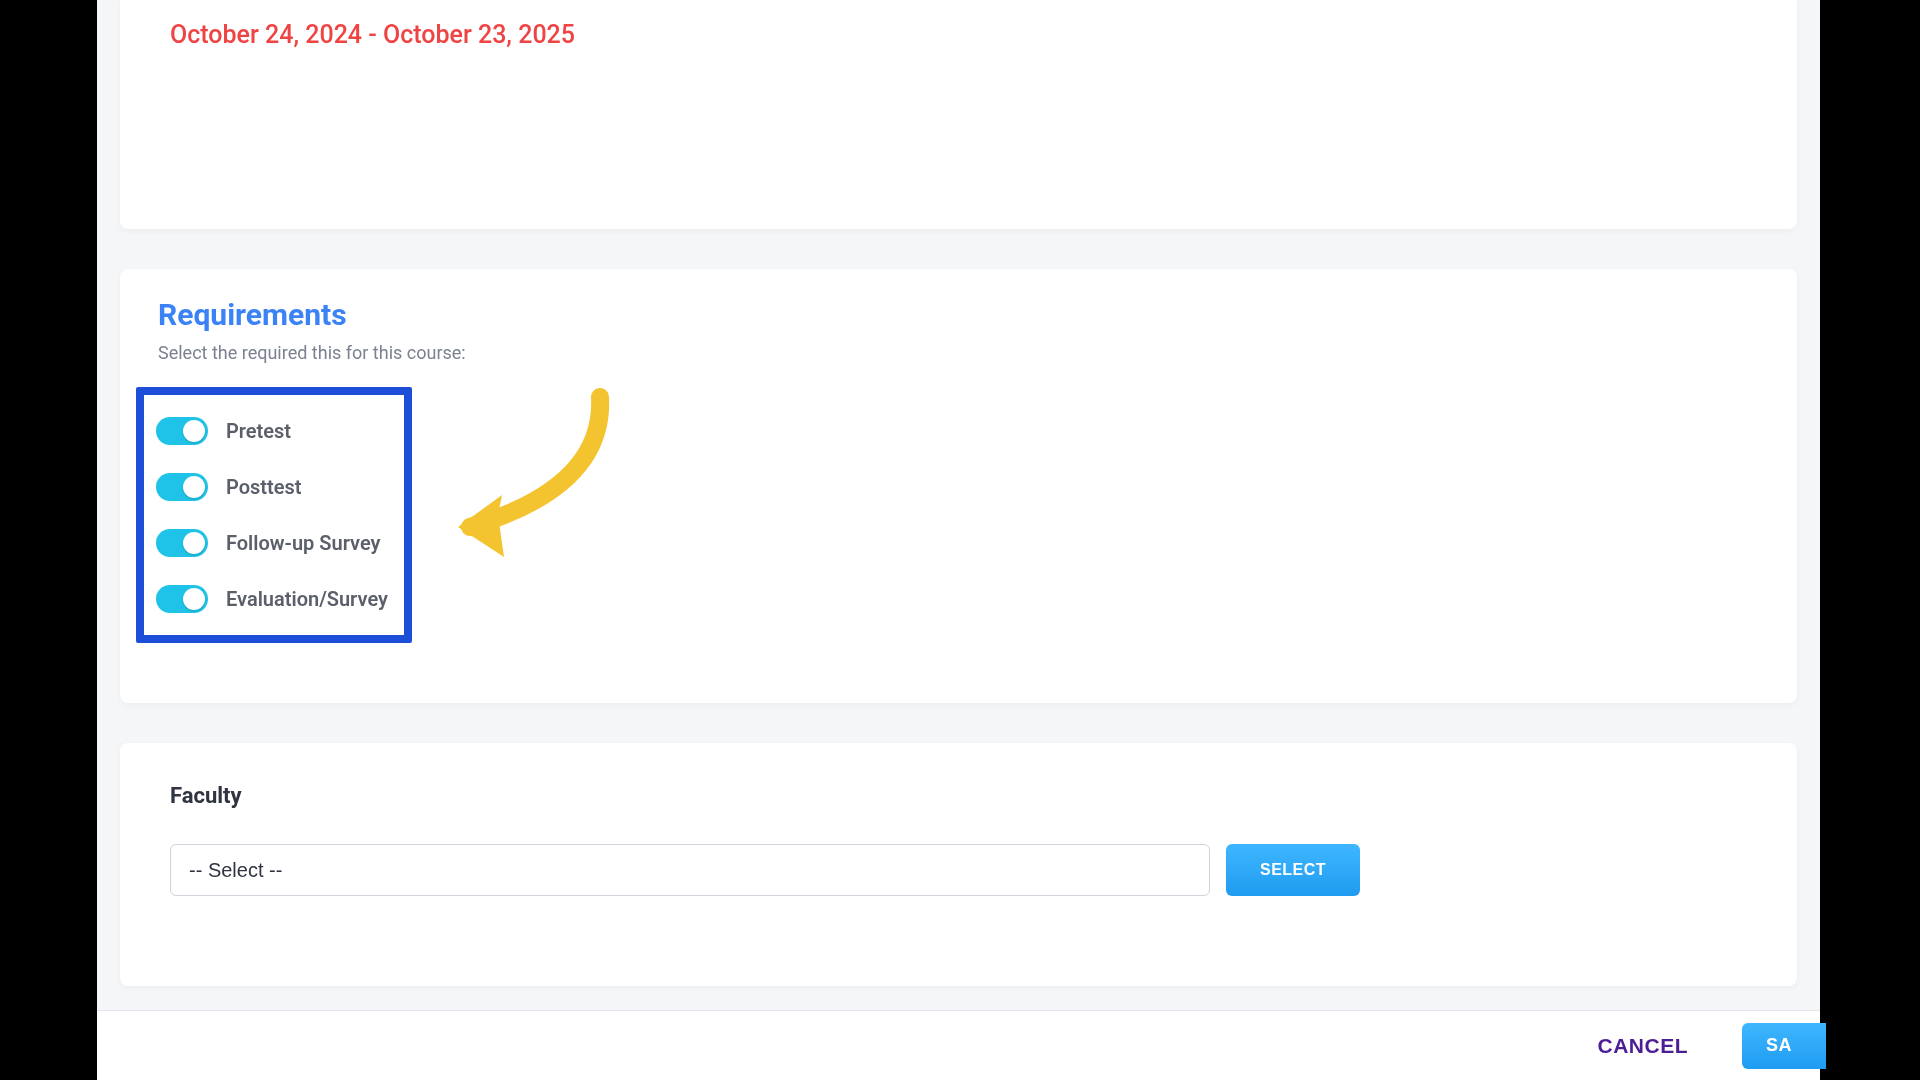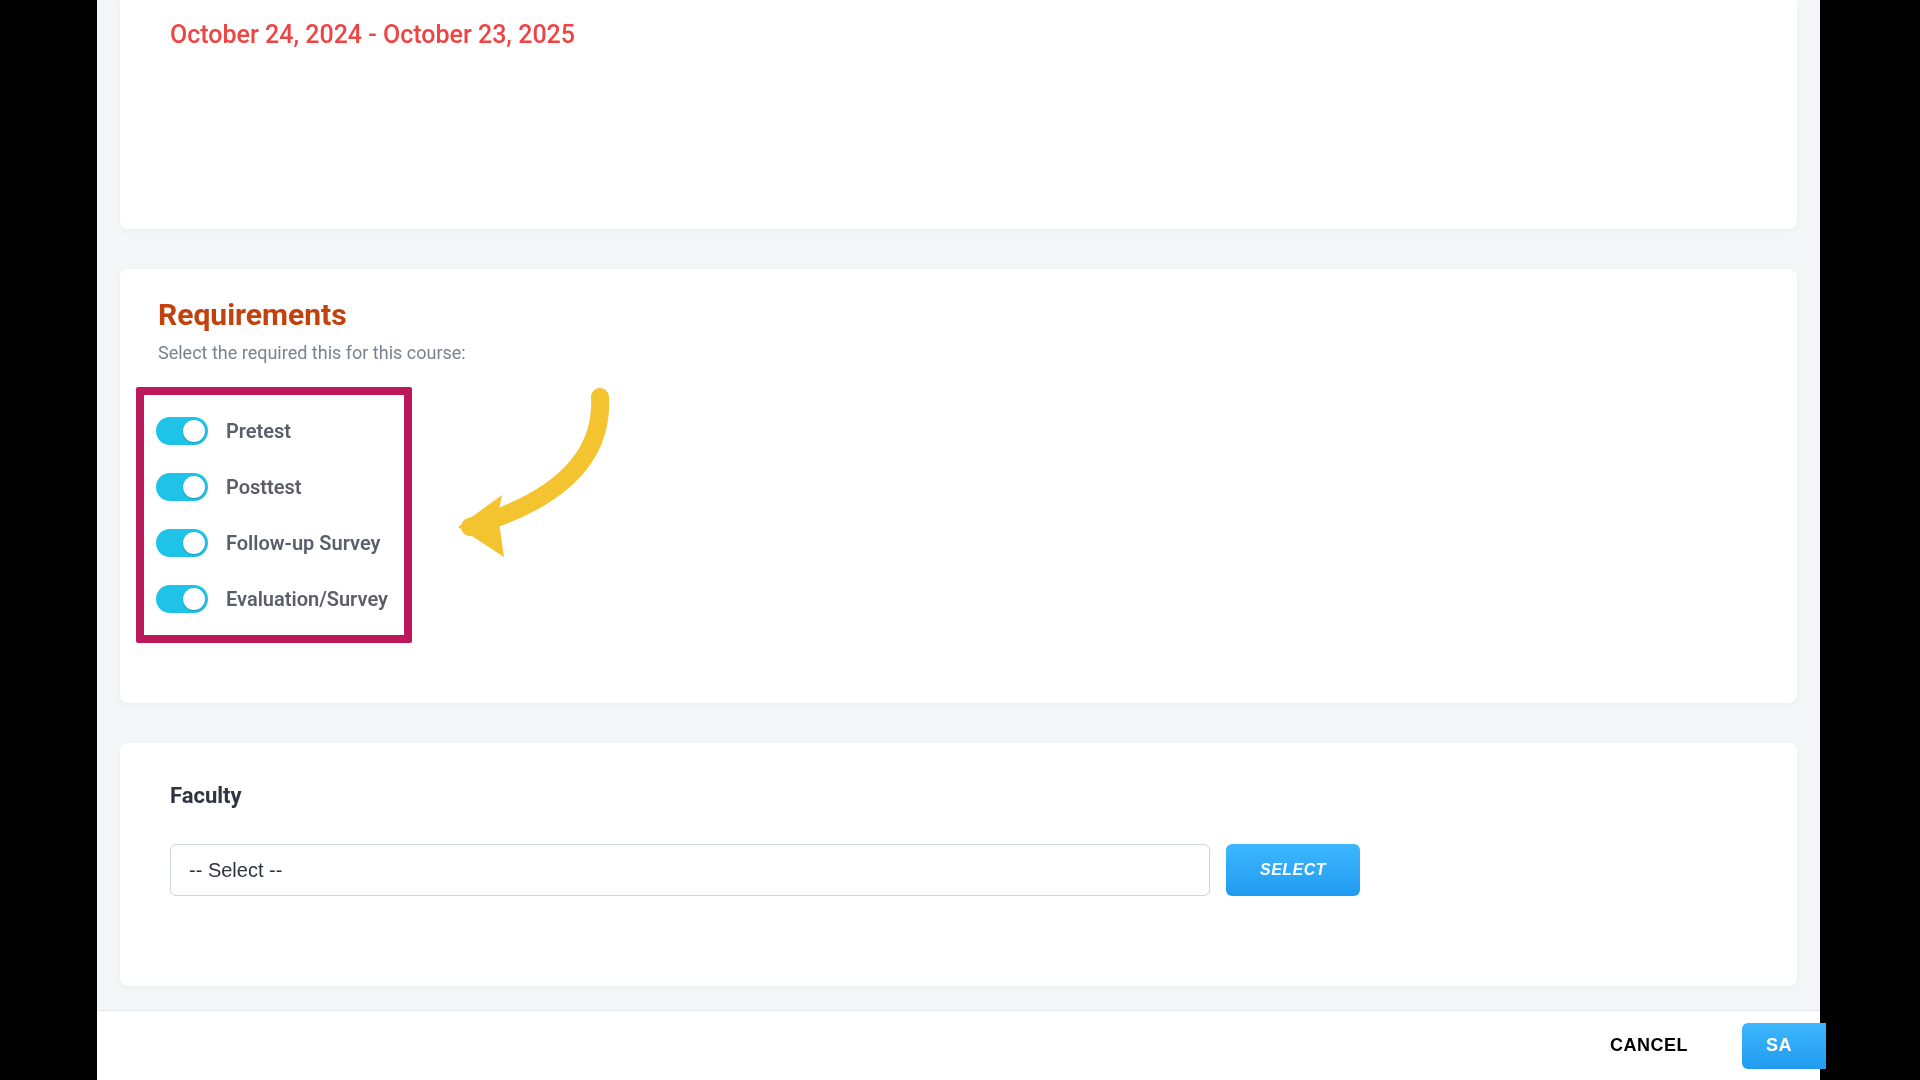--- a/index.html
+++ b/index.html
@@ -34,32 +34,32 @@
       color: #ef4444;
       font-weight: 500;
     }
     .card-requirements {
       padding: 28px 40px 60px 16px;
       position: relative;
     }
     .req-title {
       font-size: 30px;
       font-weight: 700;
-      color: #c2410c;
+      color: #3b82f6;
       margin-bottom: 10px;
       margin-left: 22px;
     }
     .req-subtitle {
       font-size: 18px;
       color: #7b8190;
       margin-bottom: 24px;
       margin-left: 22px;
     }
     .toggles-box {
-      border: 8px solid #be185d;
+      border: 8px solid #1d4ed8;
       display: inline-block;
       padding: 8px 10px 8px 6px;
       border-radius: 2px;
     }
     .toggle-row {
       display: flex;
       align-items: center;
       gap: 18px;
       padding: 14px 6px;
     }
@@ -122,41 +122,40 @@
       height: 52px;
       padding: 0 34px;
       border: none;
       border-radius: 6px;
       background: linear-gradient(180deg, #3fb7ff 0%, #1f9bf0 100%);
       color: #fff;
       font-size: 16px;
       font-weight: 700;
       letter-spacing: 0.5px;
       cursor: pointer;
-      font-style: italic;
     }
     .footer-bar {
       position: absolute;
       left: 0;
       right: 0;
       bottom: 0;
       height: 70px;
       background: #fff;
       border-top: 1px solid #e3e6ec;
       display: flex;
       justify-content: flex-end;
       align-items: center;
       gap: 26px;
       padding-right: 0;
     }
     .cancel-btn {
       background: transparent;
       border: none;
-      color: #000000;
-      font-size: 18px;
+      color: #4c1d95;
+      font-size: 21px;
       font-weight: 700;
       letter-spacing: 0.5px;
       cursor: pointer;
       padding: 14px 28px;
     }
     .save-btn {
       height: 46px;
       padding: 0 34px 0 24px;
       border: none;
       border-radius: 6px 0 0 6px;

